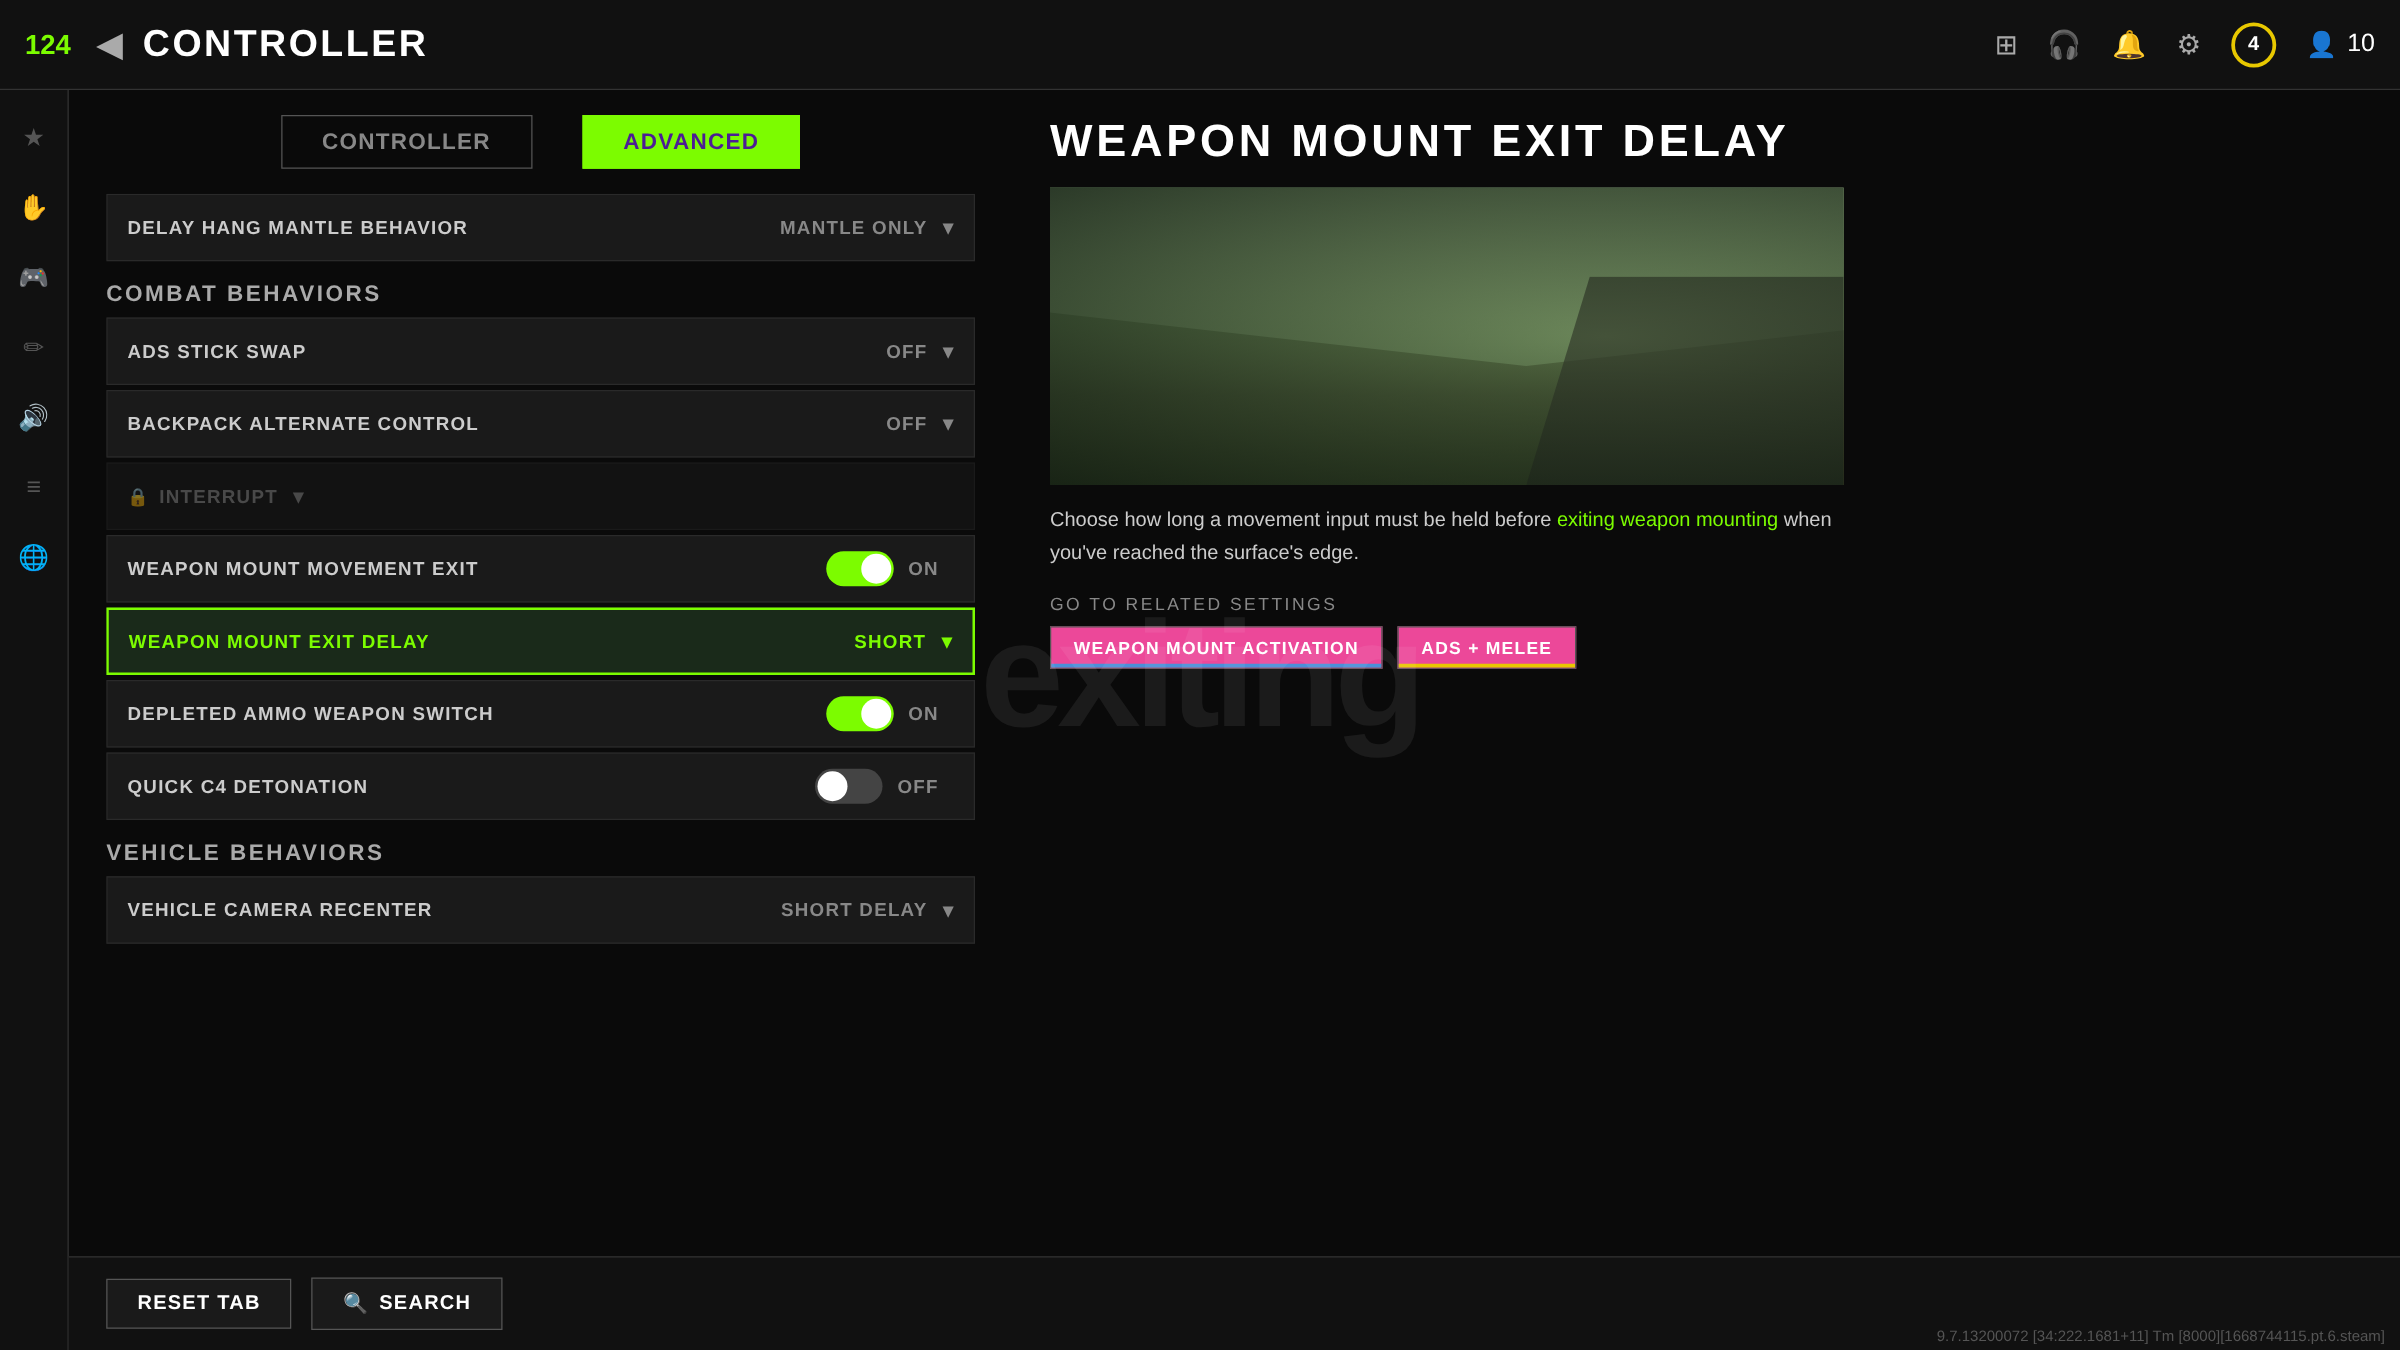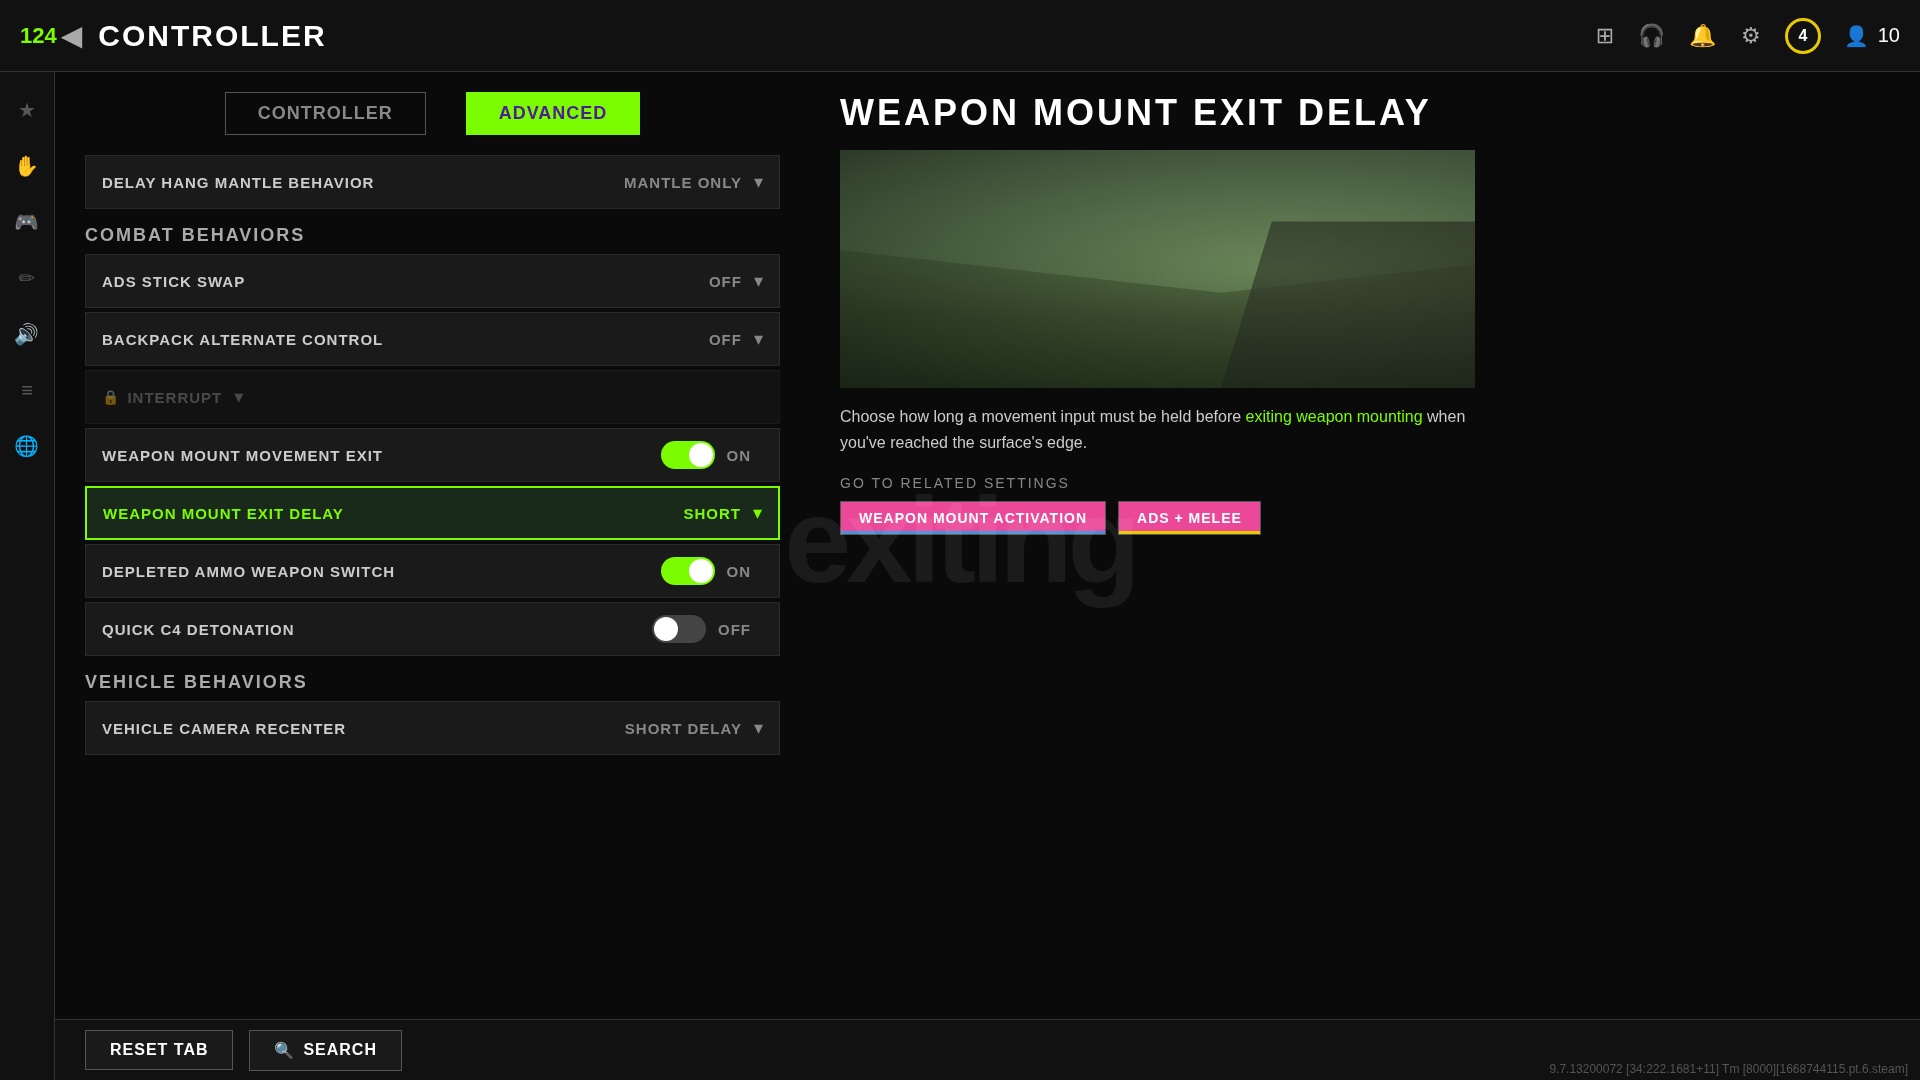--- a/index.html
+++ b/index.html
@@ -21,21 +21,21 @@
       background: #111;
       display: flex;
       align-items: center;
       padding: 0 20px;
       border-bottom: 1px solid #333;
     }
     .topbar-time {
       color: #7cfc00;
       font-size: 22px;
       font-weight: bold;
-      margin-right: 4px;
+      margin-right: 20px;
     }
     .topbar-back {
       color: #aaa;
       font-size: 28px;
       margin-right: 16px;
       cursor: pointer;
     }
     .topbar-title {
       color: #fff;
       font-size: 30px;
@@ -218,21 +218,21 @@
       color: #aaa;
       padding: 12px 0 8px 0;
     }
 
     
     .bottom-bar {
       position: absolute;
       bottom: 0;
       left: 55px;
       right: 0;
-      height: 61px;
+      height: 75px;
       background: #111;
       border-top: 1px solid #333;
       display: flex;
       align-items: center;
       padding: 0 30px;
       gap: 16px;
     }
     .btn-reset {
       background: #1a1a1a;
       border: 1px solid #555;

